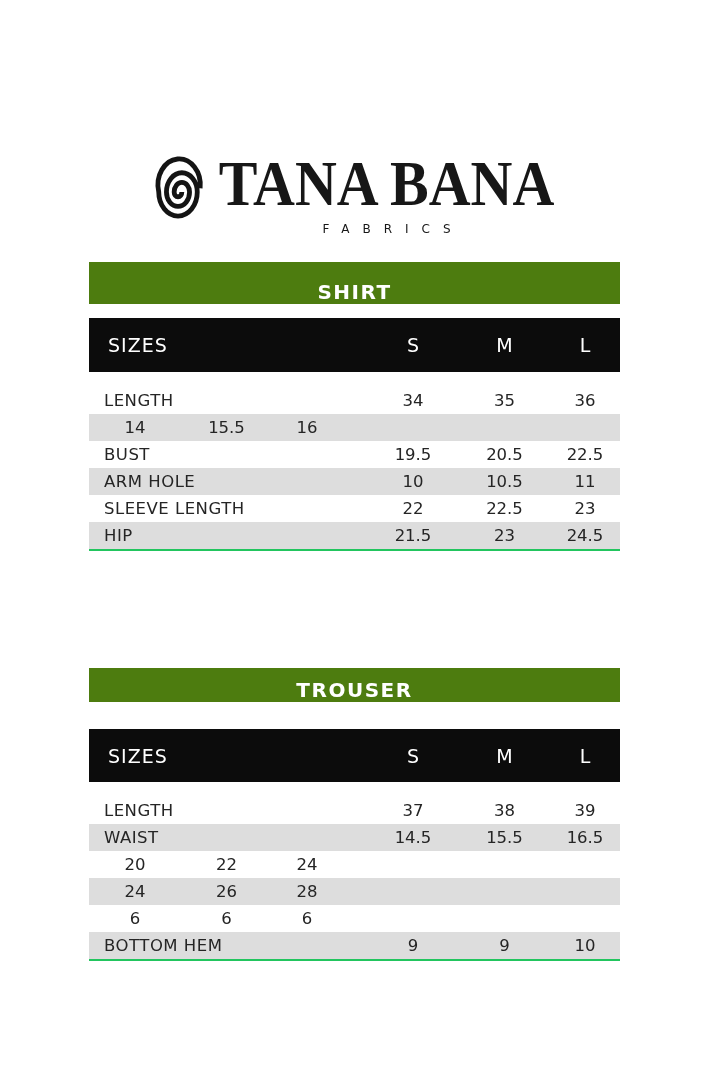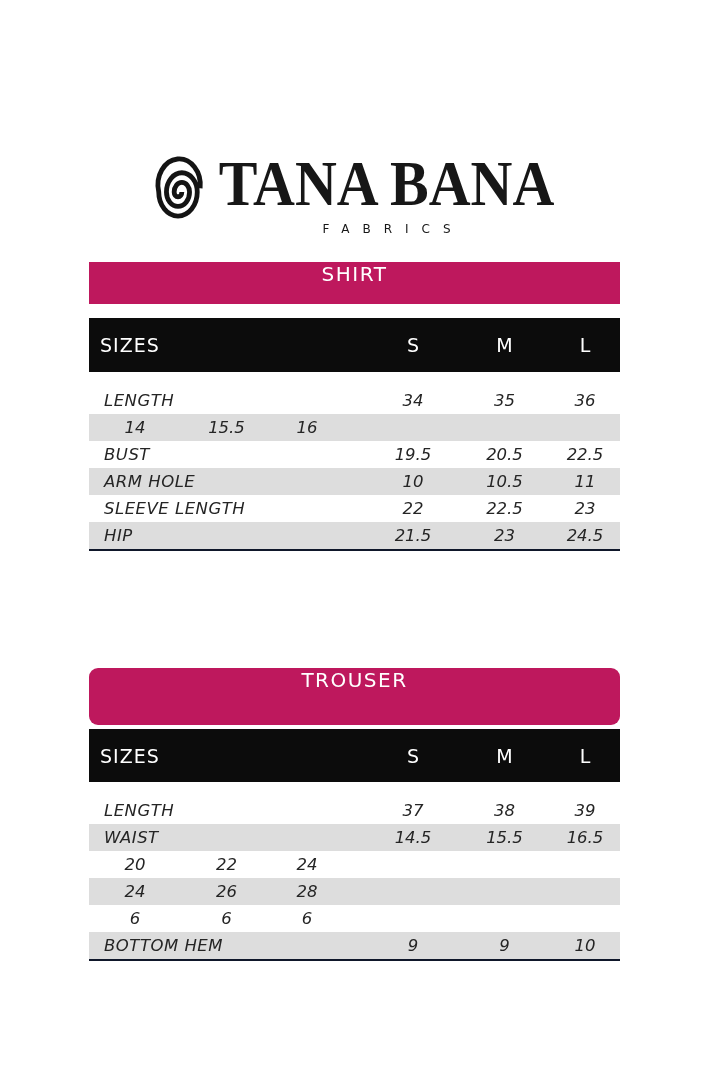--- a/index.html
+++ b/index.html
@@ -31,44 +31,44 @@
     margin-top: 12px;
     font-size: 12px; font-weight: 400;
     letter-spacing: 13px; padding-left: 13px;
     color: #171717; white-space: nowrap;
   }
 
   
   .bar, .size-table { position: absolute; left: 89px; width: 531px; box-sizing: border-box; }
 
   .title-bar {
-    background: #be185d; color: #ffffff;
-    display: flex; align-items: flex-start; justify-content: center;
-    font-size: 20px; letter-spacing: 1.5px; font-weight: 400;
+    background: #4d7c0f; color: #ffffff;
+    display: flex; align-items: flex-end; justify-content: center;
+    font-size: 20px; letter-spacing: 1.5px; font-weight: 700;
   }
   #shirt-title   { top: 262px; height: 42px; }
-  #trouser-title { top: 668px; height: 57px; border-radius: 9px; }
+  #trouser-title { top: 668px; height: 34px; }
 
   .sizes-bar {
     background: #0c0c0c; color: #ffffff;
     display: flex; align-items: center;
     font-size: 19px; font-weight: 400;
   }
   #shirt-sizes   { top: 318px; height: 54px; }
   #trouser-sizes { top: 729px; height: 53px; }
 
-  .sizes-label { flex: 1; padding-left: 11px; letter-spacing: 1px; }
+  .sizes-label { flex: 1; padding-left: 19px; letter-spacing: 1px; }
 
   .c1 { width: 92px; text-align: center; }
   .c2 { width: 91px; text-align: center; }
   .c3 { width: 70px; text-align: center; }
 
   #shirt-table   { top: 387px; }
   #trouser-table { top: 797px; }
-  .size-table { border-bottom: 2px solid #0f172a; font-style: italic; }
+  .size-table { border-bottom: 2px solid #22c55e; }
 
   .t-row {
     display: flex; align-items: center;
     height: 27px; font-size: 16.5px; color: #252525;
   }
   .t-row:nth-child(even) { background: #dddddd; }
   .t-label { flex: 1; padding-left: 15px; letter-spacing: 0.5px; }
 </style>
 </head>
 <body>

